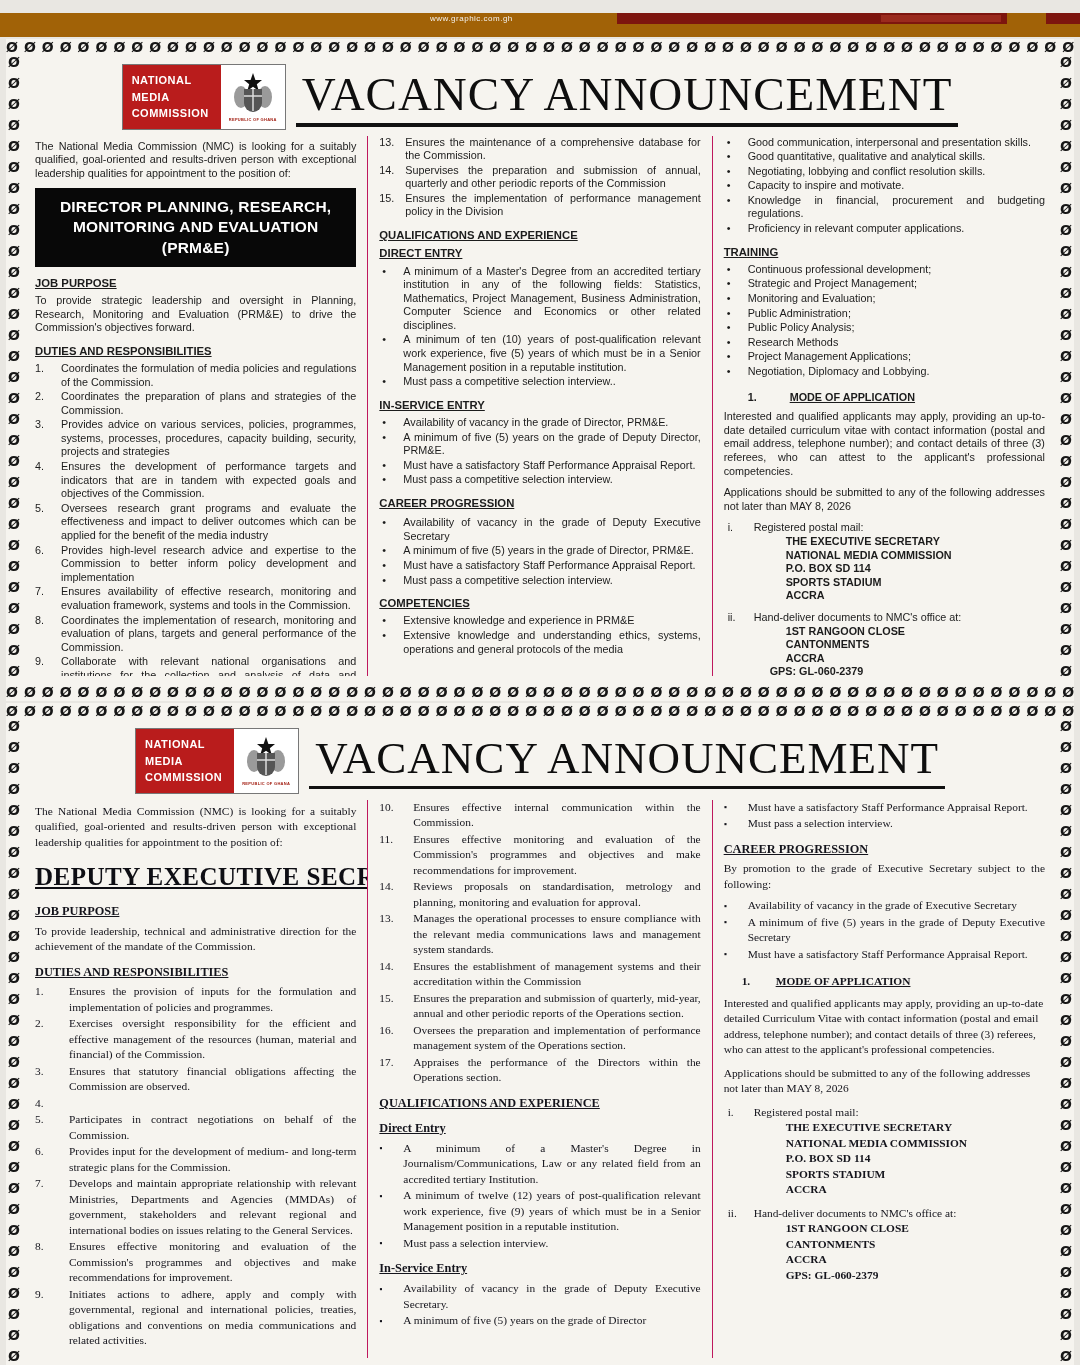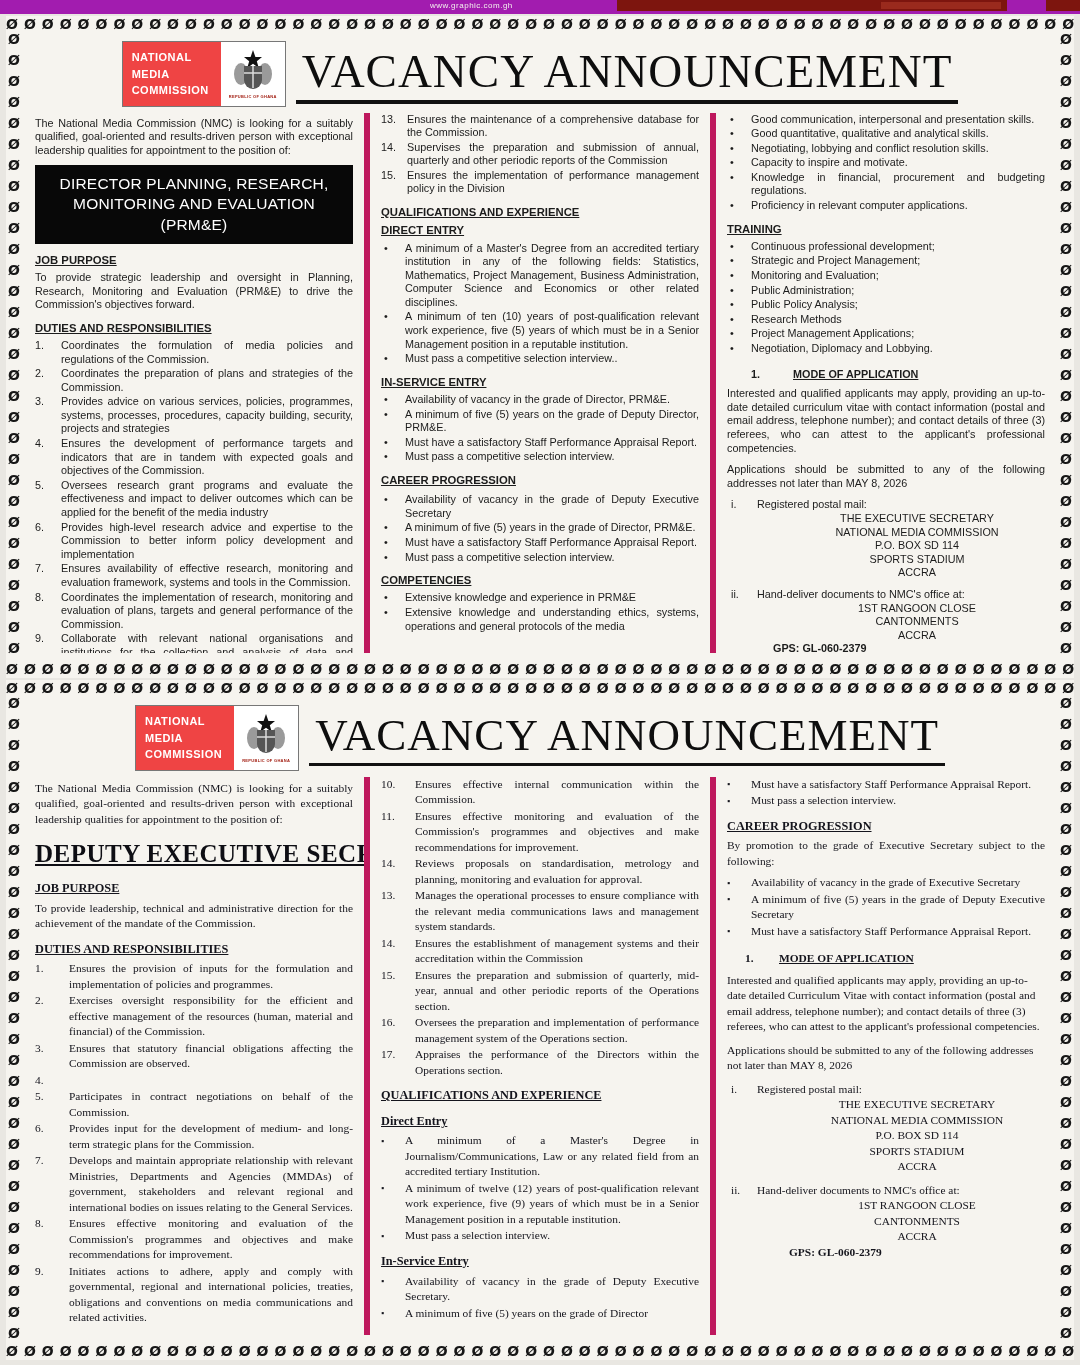--- a/index.html
+++ b/index.html
@@ -7,21 +7,21 @@
   body {
     width:1080px; height:1365px;
     background:#e9e7e2;
     font-family:"Liberation Sans", sans-serif;
     color:#1c1c1c;
     overflow:hidden;
     position:relative;
   }
   
   .masthead {
-    position:relative; height:14px; background:#a21caf; overflow:hidden;
+    position:relative; height:24px; background:#a16207; overflow:hidden;margin-top:13px;
   }
   .mast-url {
     position:absolute; left:430px; top:1px; font-size:8px; color:#f4f2ee; letter-spacing:.5px;
   }
   .mast-red1 { position:absolute; left:617px; top:0; width:390px; height:11px; background:#7d150e; }
   .mast-red2 { position:absolute; left:1046px; top:0; width:34px; height:11px; background:#7d150e; }
   .mast-red1::after { content:""; position:absolute; right:6px; top:2px; width:120px; height:7px; background:#9a2a1d; }
 
   
   .panel { position:relative; margin:2px 6px 0 6px; background:#f6f4ef; overflow:hidden; }
@@ -39,53 +39,53 @@
                   writing-mode:vertical-rl; text-orientation:upright; letter-spacing:5px; }
   .chain-right  { top:15px; bottom:15px; right:0; width:16px;
                   writing-mode:vertical-rl; text-orientation:upright; letter-spacing:5px; }
 
   .inner { position:absolute; top:17px; bottom:17px; left:18px; right:18px; overflow:hidden; }
 
   
   .ad-header { display:flex; align-items:center; justify-content:center; padding:8px 0 2px 0; }
   .logo { display:flex; border:1px solid #777; background:#fff; }
   .logo-black {
-    background:#ef4444; color:#fff; font-weight:bold;
+    background:#b91c1c; color:#fff; font-weight:bold;
     font-size:11px; line-height:1.5; padding:7px 12px 7px 9px; letter-spacing:.5px;
     font-family:"Liberation Sans", sans-serif;
   }
   .logo-emblem { width:64px; background:#fff; display:flex; flex-direction:column; align-items:center; justify-content:center; }
   .emblem-caption { font-size:4px; color:#a32014; font-weight:bold; letter-spacing:.3px; }
   .ad-title {
     font-family:"Liberation Serif", serif; font-weight:normal;
     font-size:47px; letter-spacing:1px; white-space:nowrap;
     border-bottom:4px solid #111; padding:0 6px 2px 6px; margin-left:10px;
     color:#0e0e0e;
   }
   .panel2 .ad-title { font-size:45px; border-bottom:3px solid #111; }
 
   
   .cols { display:flex; align-items:stretch; margin-top:4px; height:calc(100% - 88px); }
   .col { flex:1 1 0; padding:0 11px; overflow:hidden; text-align:justify; }
-  .col + .col { border-left:6px solid #be185d; }
+  .col + .col { border-left:1px solid #be185d; }
 
   .panel1 .col { font-size:10.8px; line-height:1.26; }
   .panel2 .col { font-family:"Liberation Serif", serif; font-size:11.4px; line-height:1.36; color:#14141c; }
 
   p.block { margin:4px 0 6px 0; }
   .h-u {
     font-weight:bold; text-decoration:underline;
     margin:9px 0 4px 0; text-align:left;
   }
   .panel1 .h-u { font-size:11.3px; }
   .panel2 .h-u { font-size:12.3px; }
   .h-tight { margin-top:2px; }
 
   .banner {
-    background:#080808; color:#fff; font-weight:normal; font-size:15.5px;
+    background:#080808; color:#fff; font-weight:bold; font-size:15.5px;
     text-align:center; line-height:1.3; padding:9px 6px; margin:8px 0 6px 0;
     letter-spacing:.2px;
   }
   .pos-title2 {
     font-family:"Liberation Serif", serif; font-weight:bold; font-size:25px;
     letter-spacing:.5px; text-align:left; margin:10px 0 8px 0; white-space:nowrap;
     text-decoration:underline; color:#0e0e14;
   }
 
   
@@ -106,21 +106,21 @@
 
   .para { margin:4px 0 8px 0; }
   .para-left { text-align:left; }
 
   
   .addr { margin-top:8px; text-align:left; }
   .addr-label { display:flex; }
   .addr-label .num { flex:0 0 30px; padding-left:4px; }
   .addr-lines { padding-left:62px; }
   .addr-lines .li-row { margin:0; }
-  .addr-lines .li-t { font-weight:normal; text-align:center; }
+  .addr-lines .li-t { font-weight:bold; text-align:left; }
   .gps { font-weight:bold; padding-left:46px; }
   .panel2 .gps { padding-left:62px; }
 
   .emblem-svg { display:block; }
 </style>
 </head>
 <body>
 
 <div class="masthead">
   <span class="mast-url">www.graphic.com.gh</span>

